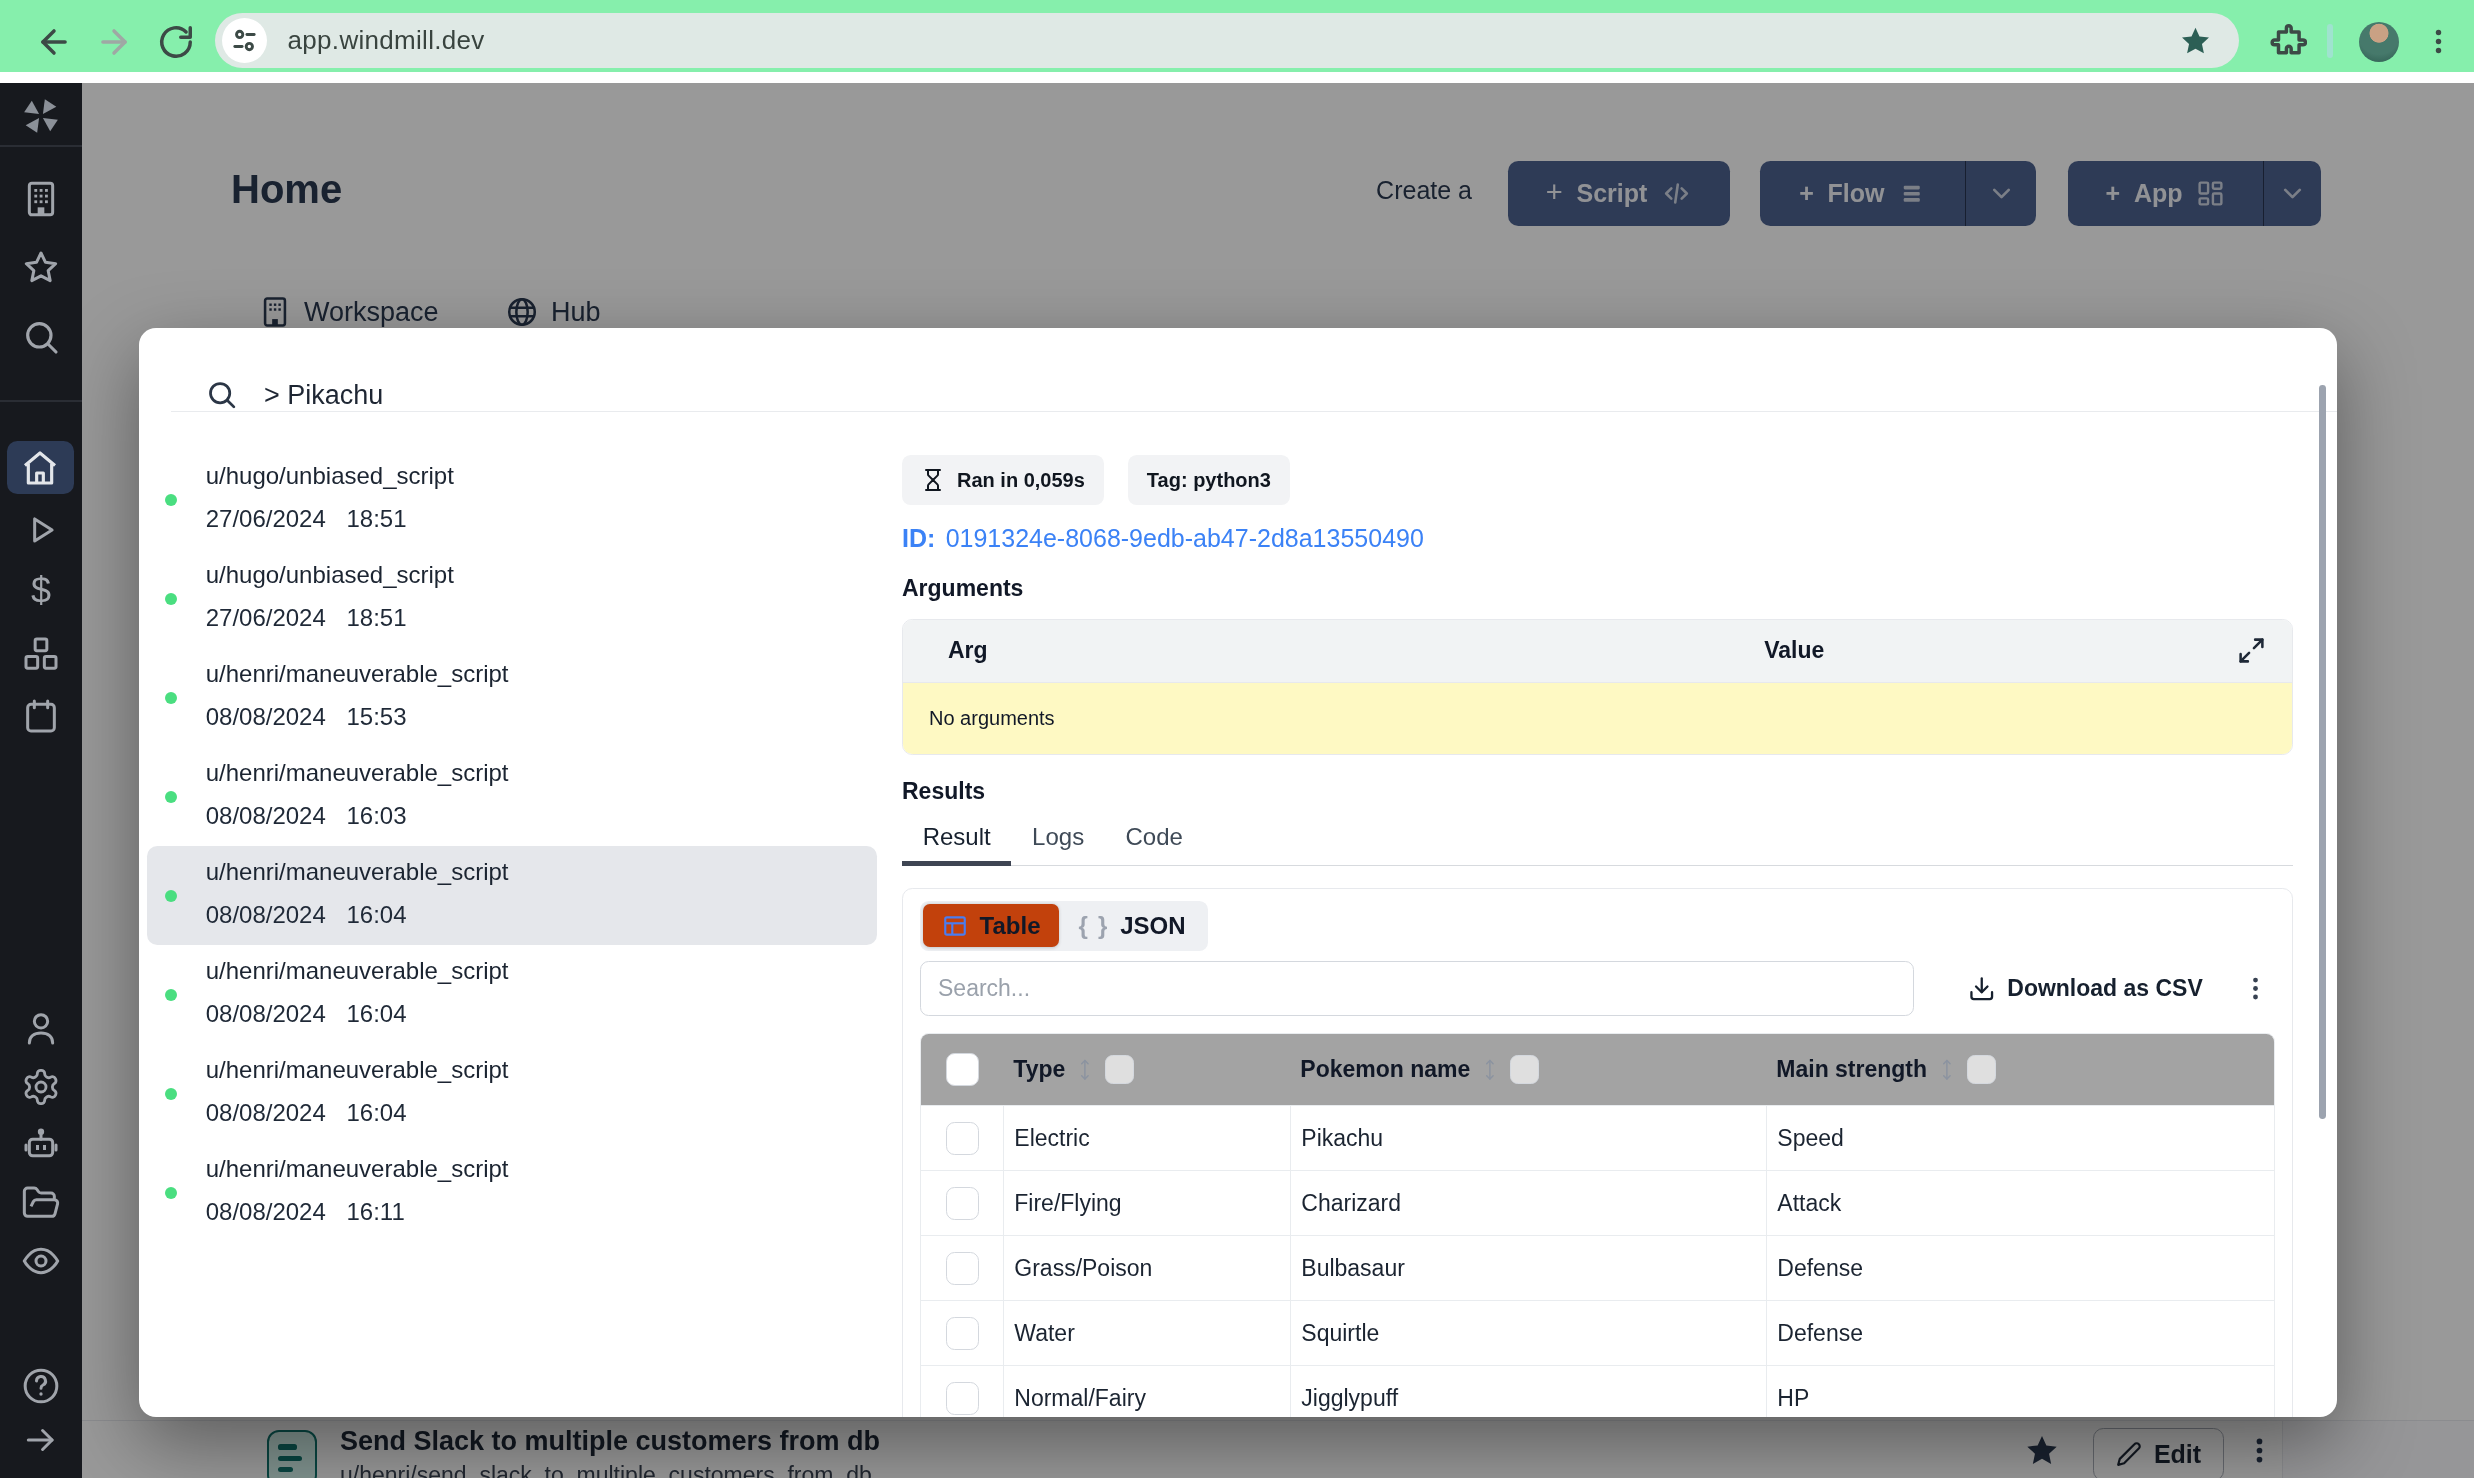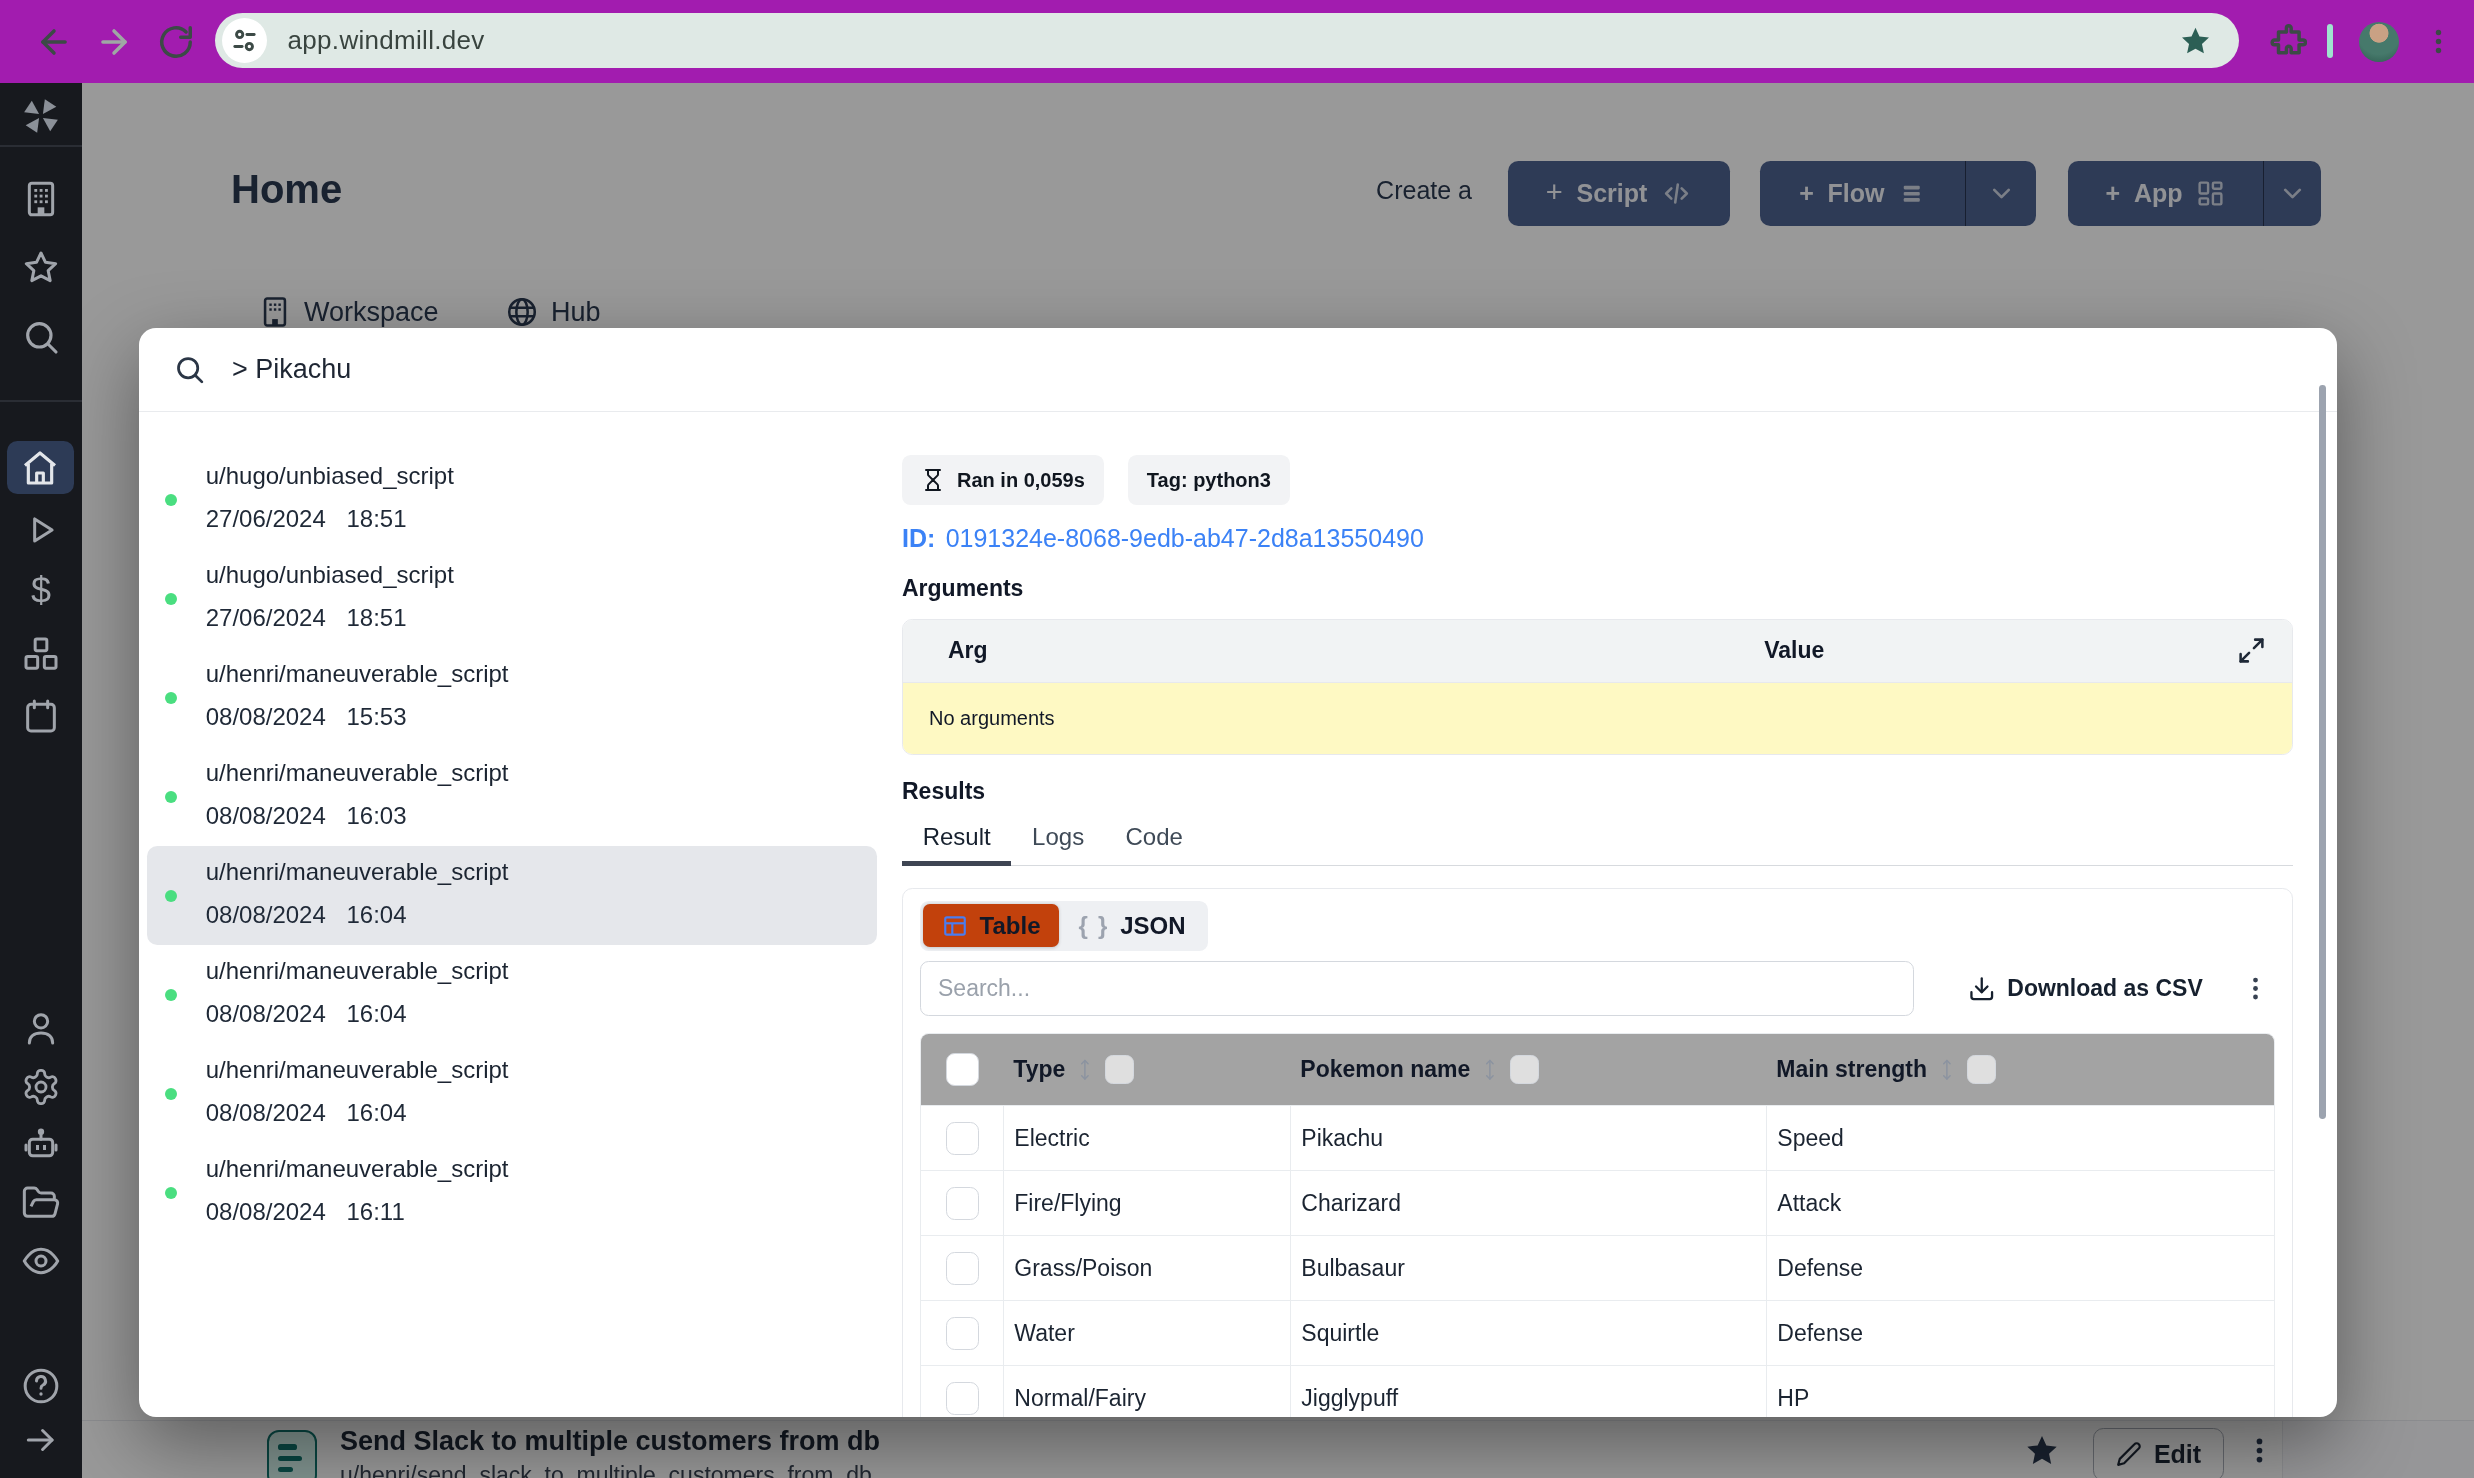--- a/index.html
+++ b/index.html
@@ -1,20 +1,20 @@
 <!DOCTYPE html>
 <html style="font-size:13.8px"><head>
 <meta charset="utf-8">
 <style>
   html,body{margin:0;padding:0;background:#444;}
   .screen{position:relative;width:2475px;height:1478px;overflow:hidden;background:#fff;
     font-family:"Liberation Sans",sans-serif;color:#1f2937;}
   svg{display:block;}
   
-  .chrome{position:absolute;left:0;top:0;width:2475px;height:83px;background:#a21caf;z-index:30;}
+  .chrome{position:absolute;left:0;top:0;width:2475px;height:72px;background:#86efac;z-index:30;}
   .nav-ic{position:absolute;top:19px;width:45px;height:45px;display:flex;align-items:center;justify-content:center;border-radius:50%;}
   .urlbar{position:absolute;left:215px;top:13px;width:2024px;height:55px;background:#dfe9e5;border-radius:27.5px;display:flex;align-items:center;}
   .site-chip{width:45px;height:45px;border-radius:50%;background:#fff;margin-left:6.9px;display:flex;align-items:center;justify-content:center;}
   .url-text{margin-left:20.7px;font-size:26px;color:#39443f;letter-spacing:0.3px;}
   .omni-star{position:absolute;right:27.5px;top:12px;}
   .sep{position:absolute;left:2327px;top:24px;width:6px;height:34px;border-radius:3.4px;background:#9fe3cf;}
   .avatar{position:absolute;left:2359px;top:21.5px;width:40px;height:40px;border-radius:50%;
     background:radial-gradient(circle at 50% 28%,#c9a184 0 26%,#46796b 28% 60%,#2c5a4e 100%);}
   
   .sidebar{position:absolute;left:0;top:83px;width:82px;height:1396px;background:#17191e;z-index:20;}
@@ -39,21 +39,21 @@
     display:flex;flex-direction:column;justify-content:center;gap:6px;padding-left:8.6px;box-sizing:border-box;}
   .flow-chip i{display:block;height:5.2px;border-radius:2.6px;background:#0f766e;}
   .b-title{position:absolute;left:258px;top:5.2px;font-size:27px;font-weight:700;color:#1f2937;}
   .b-path{position:absolute;left:258px;top:41px;font-size:23px;color:#394353;}
   .edit-btn{position:absolute;left:2011px;top:6.9px;width:131px;height:53px;border:1.7px solid #aab0ba;border-radius:10.3px;
     display:flex;align-items:center;justify-content:center;gap:12px;font-size:25px;font-weight:600;color:#1f2937;background:#fff;box-sizing:border-box;}
   .right-zone{position:absolute;left:2200px;top:0;width:193px;height:59px;background:#fbfbfd;border-left:1.7px solid #e8eaee;}
   
   .modal{position:absolute;left:139px;top:328px;width:2198px;height:1089px;background:#fff;border-radius:17px;z-index:10;
     box-shadow:0 26px 77px rgba(0,0,0,.4);overflow:hidden;}
-  .m-search{display:flex;align-items:center;height:83px;border-bottom:1.7px solid #e9ebee;}
+  .m-search{display:flex;align-items:flex-end;height:83px;border-bottom:1.7px solid #e9ebee;margin-left:32px;}
   .m-search .q{margin-left:34px;}
   .m-search .txt{margin-left:26px;font-size:27px;color:#1e2633;}
   .m-scroll{position:absolute;right:11.2px;top:57px;width:6.9px;height:734px;background:#9ca3af;border-radius:3.4px;}
   
   .run-list{position:absolute;left:7.7px;top:122px;width:730px;}
   .run-item{position:relative;height:99px;border-radius:10.3px;}
   .run-item.selected{background:#e5e7eb;}
   .run-dot{position:absolute;left:18px;top:44px;width:12px;height:12px;border-radius:50%;background:#4ade80;}
   .run-name{position:absolute;left:59px;top:12px;font-size:24px;color:#1b2431;}
   .run-when{position:absolute;left:59px;top:55px;font-size:24px;color:#1f2937;}

